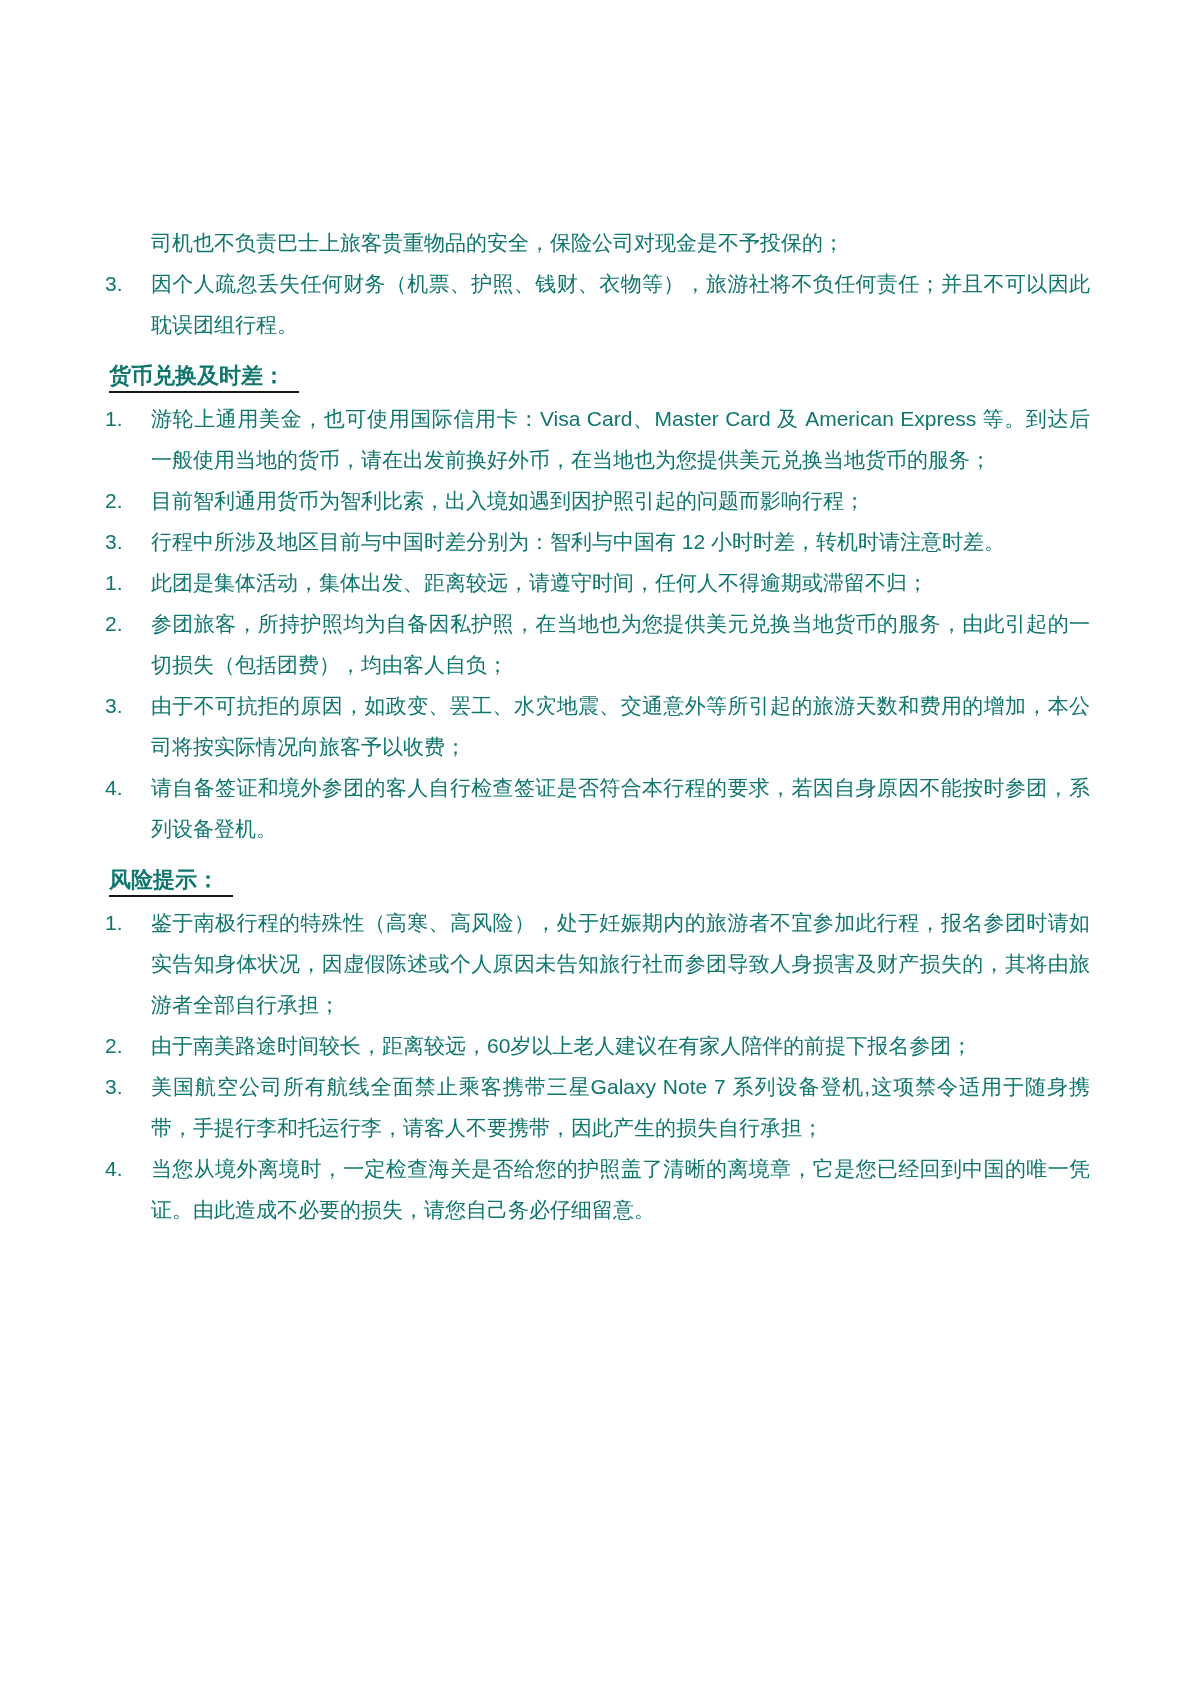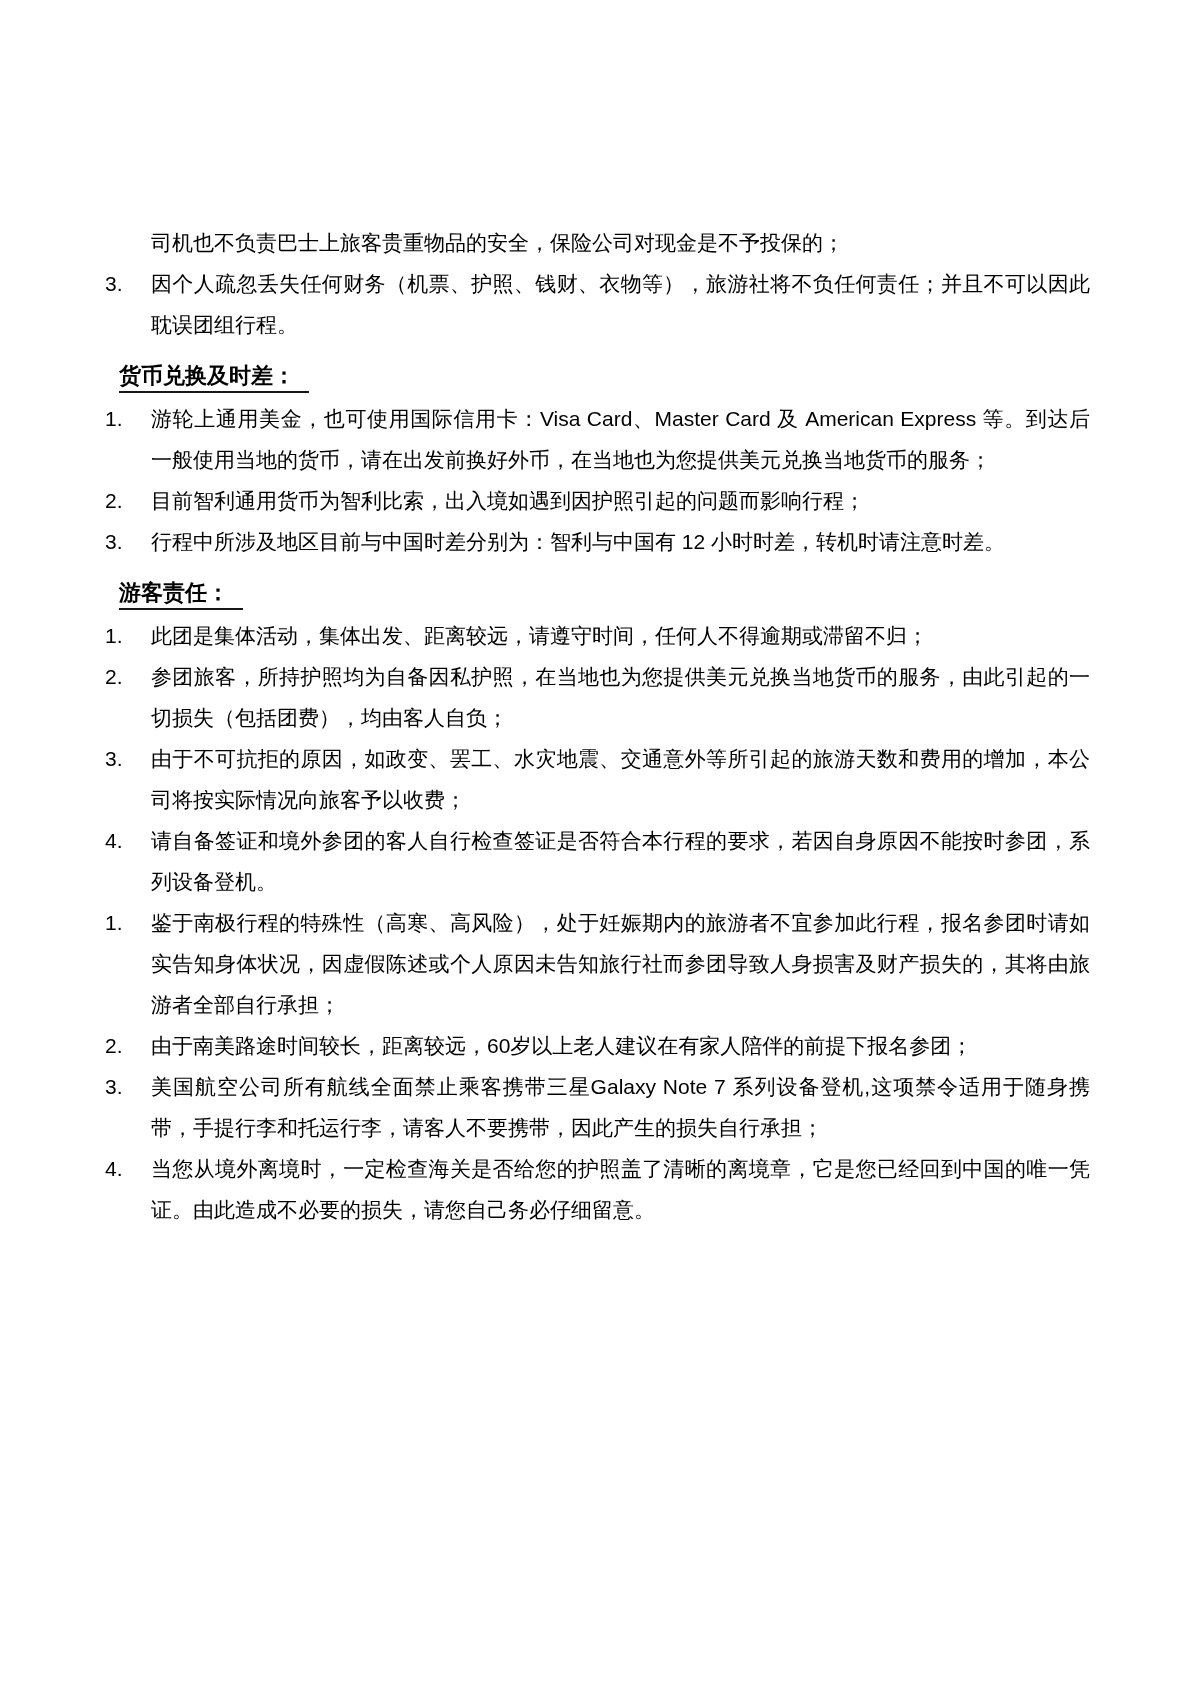--- a/index.html
+++ b/index.html
@@ -8,21 +8,21 @@
     background: #ffffff;
   }
   .page {
     position: relative;
     width: 1190px;
     height: 1350px;
     background: #ffffff;
     box-sizing: border-box;
     padding: 222px 100px 0 105px;
     font-family: "Liberation Sans", "DejaVu Sans", sans-serif;
-    color: #000000;
+    color: #0f766e;
     font-size: 21px;
     line-height: 41px;
     overflow: hidden;
   }
   .doc-body { width: 100%; }
 
   .list-item {
     display: flex;
     align-items: flex-start;
   }
@@ -30,21 +30,21 @@
     flex: 0 0 46px;
     box-sizing: border-box;
   }
   .item-text {
     flex: 1 1 auto;
     text-align: justify;
     text-justify: inter-ideograph;
   }
 
   .section-heading {
-    margin: 10px 0 2px 14px;
+    margin: 10px 0 2px 4px;
     font-size: 22px;
     font-weight: bold;
     line-height: 41px;
   }
   .section-heading .u {
     border-bottom: 2px solid #171717;
     padding-right: 14px;
     padding-bottom: 3px;
   }
 </style>
@@ -73,40 +73,40 @@
     </div>
     <div class="list-item">
       <span class="item-num">2.</span>
       <div class="item-text">目前智利通用货币为智利比索，出入境如遇到因护照引起的问题而影响行程；</div>
     </div>
     <div class="list-item">
       <span class="item-num">3.</span>
       <div class="item-text">行程中所涉及地区目前与中国时差分别为：智利与中国有 12 小时时差，转机时请注意时差。</div>
     </div>
 
-    <h2 class="section-heading">
-      <span class="u">游客责任：</span>
-    </h2>
     <div class="list-item">
       <span class="item-num">1.</span>
       <div class="item-text">此团是集体活动，集体出发、距离较远，请遵守时间，任何人不得逾期或滞留不归；</div>
     </div>
     <div class="list-item">
       <span class="item-num">2.</span>
       <div class="item-text">参团旅客，所持护照均为自备因私护照，在当地也为您提供美元兑换当地货币的服务，由此引起的一切损失（包括团费），均由客人自负；</div>
     </div>
     <div class="list-item">
       <span class="item-num">3.</span>
       <div class="item-text">由于不可抗拒的原因，如政变、罢工、水灾地震、交通意外等所引起的旅游天数和费用的增加，本公司将按实际情况向旅客予以收费；</div>
     </div>
     <div class="list-item">
       <span class="item-num">4.</span>
       <div class="item-text">请自备签证和境外参团的客人自行检查签证是否符合本行程的要求，若因自身原因不能按时参团，系列设备登机。</div>
     </div>
 
+    <h2 class="section-heading">
+      <span class="u">风险提示：</span>
+    </h2>
     <div class="list-item">
       <span class="item-num">1.</span>
       <div class="item-text">鉴于南极行程的特殊性（高寒、高风险），处于妊娠期内的旅游者不宜参加此行程，报名参团时请如实告知身体状况，因虚假陈述或个人原因未告知旅行社而参团导致人身损害及财产损失的，其将由旅游者全部自行承担；</div>
     </div>
     <div class="list-item">
       <span class="item-num">2.</span>
       <div class="item-text">由于南美路途时间较长，距离较远，60岁以上老人建议在有家人陪伴的前提下报名参团；</div>
     </div>
     <div class="list-item">
       <span class="item-num">3.</span>

